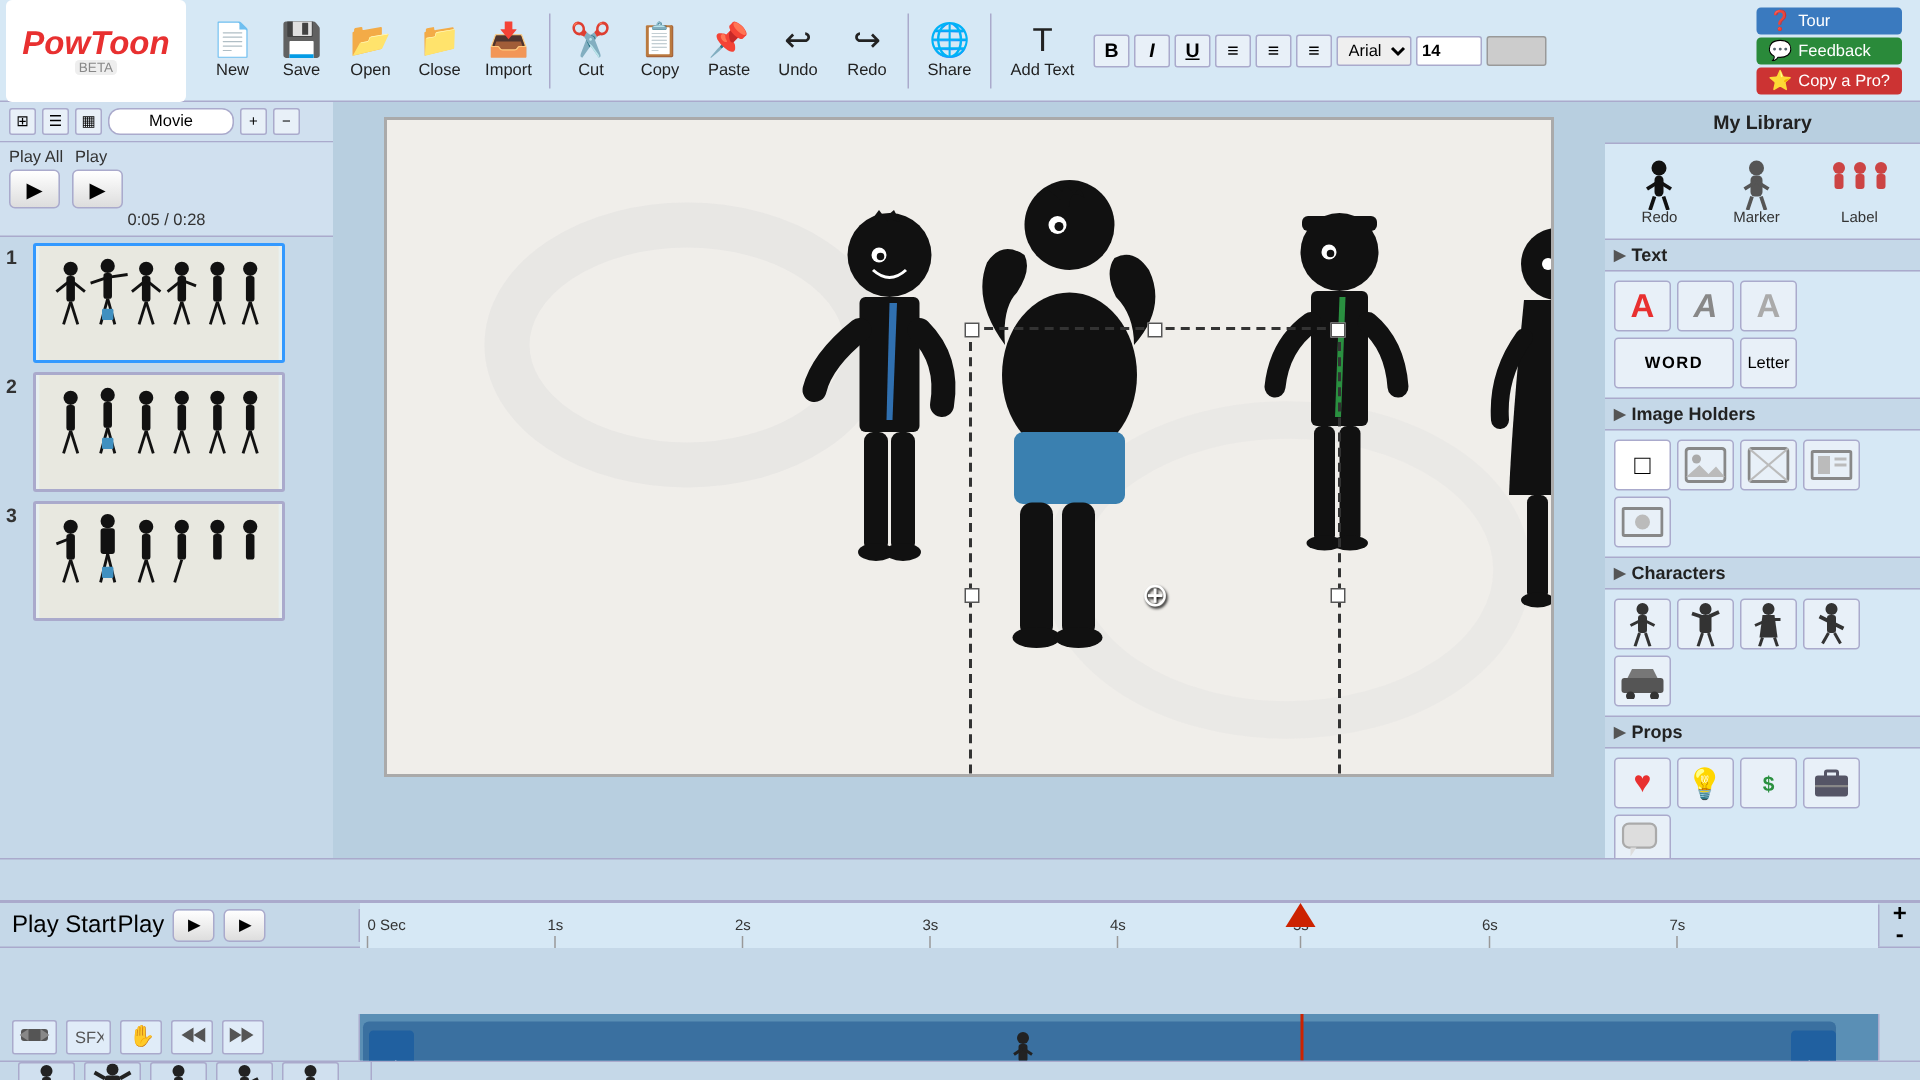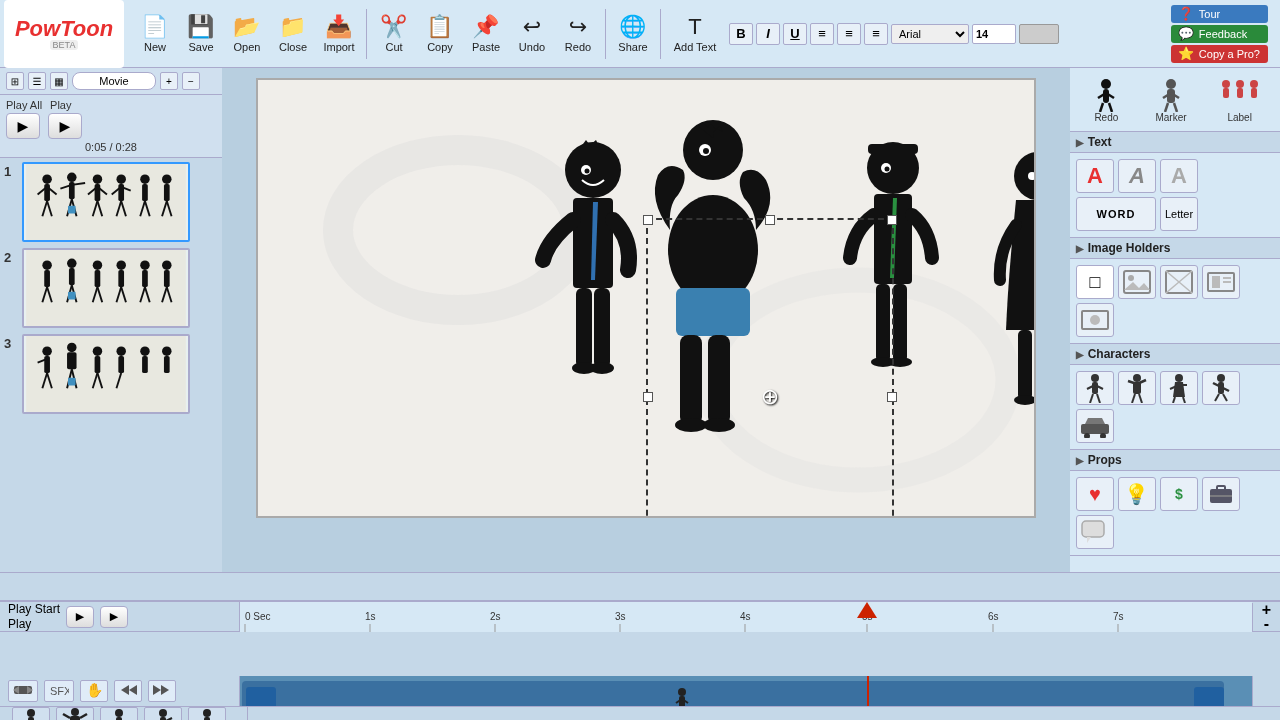--- a/index.html
+++ b/index.html
@@ -36,21 +36,21 @@
     }
     .toolbar-sep {
       width: 1px; height: 50px; background: #aac; margin: 0 4px;
     }
     .text-tool-btn {
       width: 24px; height: 22px; cursor: pointer; border: 1px solid #aac; background: #e8f0f8;
       border-radius: 2px; display: flex; align-items: center; justify-content: center;
       font-size: 13px; font-weight: bold;
     }
     .text-tool-input {
-      width: 78px; height: 20px; border: 1px solid #aac; border-radius: 2px; font-size: 11px; padding: 0 3px;
+      width: 50px; height: 20px; border: 1px solid #aac; border-radius: 2px; font-size: 11px; padding: 0 3px;
     }
     .color-swatch {
       width: 40px; height: 20px; background: #ccc; border: 1px solid #999; border-radius: 2px; cursor: pointer;
     }
 
     
     #main-area {
       display: flex;
       height: calc(720px - 68px - 28px);
     }
@@ -567,20 +567,21 @@
         <div class="sel-handle tr"></div>
         <div class="sel-handle ml"></div>
         <div class="sel-handle mr"></div>
 
         <div class="move-icon">⊕</div>
       </div>
     </div>
   </div>
 
   <div id="right-panel">
+    <div id="right-panel-header">My Library</div>
 
     <div class="library-tabs">
       <div class="lib-tab">
         <svg width="36" height="36" viewBox="0 0 36 36">
           <circle cx="18" cy="8" r="5" fill="#111"></circle>
           <rect x="15" y="13" width="6" height="14" rx="3" fill="#111"></rect>
           <line x1="18" y1="17" x2="10" y2="22" stroke="#111" stroke-width="2.5"></line>
           <line x1="18" y1="17" x2="26" y2="22" stroke="#111" stroke-width="2.5"></line>
           <line x1="15" y1="27" x2="12" y2="36" stroke="#111" stroke-width="2.5"></line>
           <line x1="21" y1="27" x2="24" y2="36" stroke="#111" stroke-width="2.5"></line>
@@ -756,21 +757,21 @@
     display: flex;
     flex-direction: column;
   }
 </style>
 
 <div id="bottom-fixed">
 
   <div style="display:flex;height:30px;border-bottom:1px solid #aac;align-items:center;">
 
     <div style="width:240px;flex-shrink:0;border-right:1px solid #aac;display:flex;align-items:center;gap:6px;padding:0 8px;">
-      <div style="display:flex;flex-direction:column;font-size:12px;gap:1px;">
+      <div style="display:flex;flex-direction:row;font-size:16px;gap:1px;">
         <span>Play Start</span>
         <span>Play</span>
       </div>
       <div class="play-btn" style="width:28px;height:22px;font-size:11px;">▶</div>
       <div class="play-btn" style="width:28px;height:22px;font-size:11px;">▶</div>
     </div>
 
     <div style="flex:1;background:#d6e8f5;height:30px;position:relative;overflow:hidden;">
       <svg width="100%" height="30" xmlns="http://www.w3.org/2000/svg">
         <text x="5" y="18" font-size="10" fill="#333">0 Sec</text>

